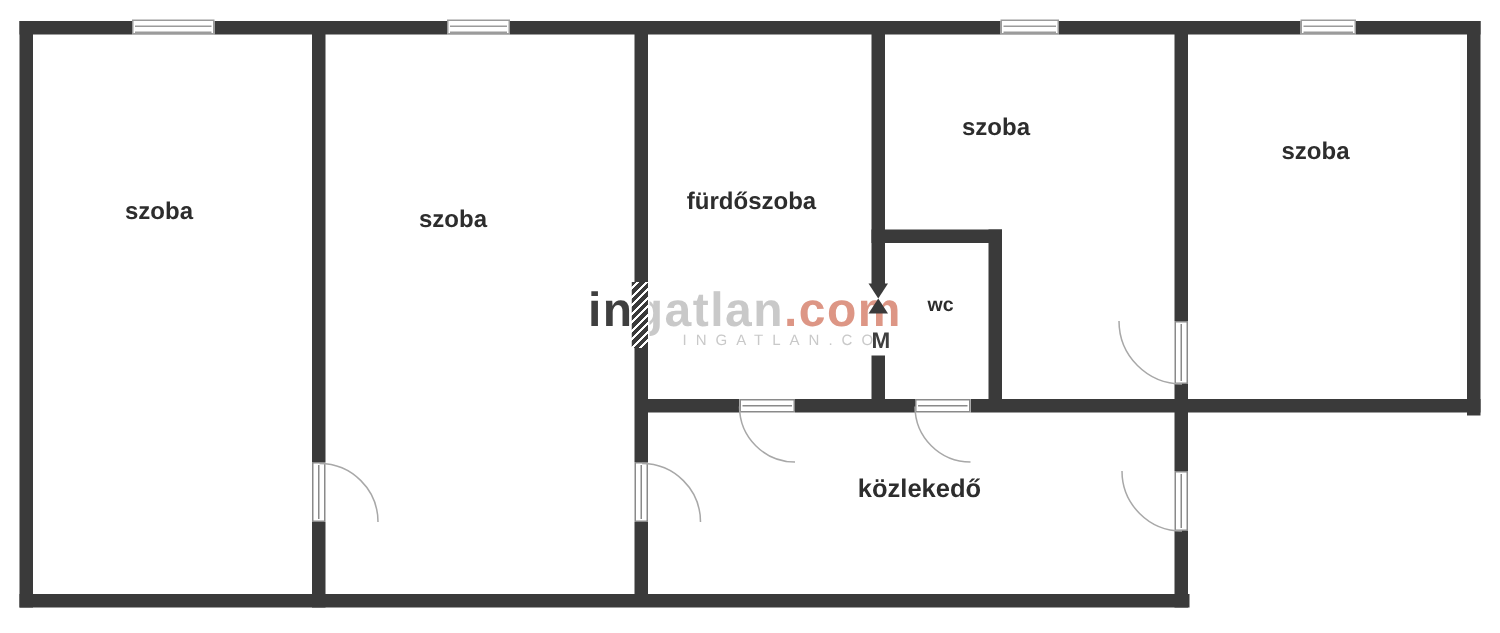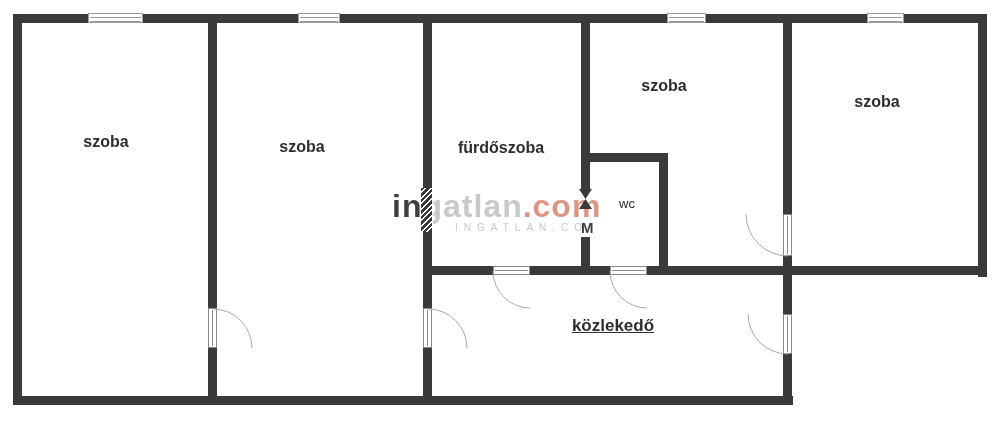--- a/index.html
+++ b/index.html
@@ -65,22 +65,22 @@
   }
   
   .arcs{position:absolute;left:0;top:0;z-index:3;}
   .arcs path{fill:none;stroke:var(--door-line);stroke-width:1;}
   .arcs polygon{fill:var(--wall);}
   
   .room-label{
     position:absolute;transform:translate(-50%,-50%);z-index:4;
     color:var(--label);font-size:16px;font-weight:600;white-space:nowrap;
   }
-  .room-label.small{font-size:13px;font-weight:normal;}
-  .room-label.big{font-size:17px;text-decoration:underline;}
+  .room-label.small{font-size:13px;font-weight:bold;}
+  .room-label.big{font-size:17px;}
 </style>
 </head>
 <body>
 
 <div class="plan">
 
   <div class="watermark">
     <div class="wm-line1"><span class="wm-l1-dark">in</span><span class="wm-l1-light">gatlan</span><span class="wm-l1-accent">.com</span></div>
     <div class="wm-line2">INGATLAN.CO</div>
     <div class="wm-l2-dark">M</div>
@@ -139,19 +139,19 @@
     <path d="M 493,271 A 37 37 0 0 0 530,308"></path>
     <path d="M 610,271 A 37 37 0 0 0 647,308"></path>
     <path d="M 788,256 A 42 42 0 0 1 746,214"></path>
     <path d="M 788,354 A 40 40 0 0 1 748,314"></path>
     <polygon points="579,189 592,189 585.5,199"></polygon>
     <polygon points="585.5,199 579,209 592,209"></polygon>
   </svg>
 
   <div class="room-label" style="left:106px;top:142px">szoba</div>
   <div class="room-label" style="left:302px;top:147px">szoba</div>
-  <div class="room-label" style="left:501px;top:148px">fürdőszoba</div>
+  <div class="room-label" style="left:501px;top:135px">fürdőszoba</div>
   <div class="room-label" style="left:664px;top:86px">szoba</div>
   <div class="room-label small" style="left:627px;top:203px">wc</div>
   <div class="room-label" style="left:877px;top:102px">szoba</div>
   <div class="room-label big" style="left:613px;top:326px">közlekedő</div>
 
 </div>
 
 </body></html>

